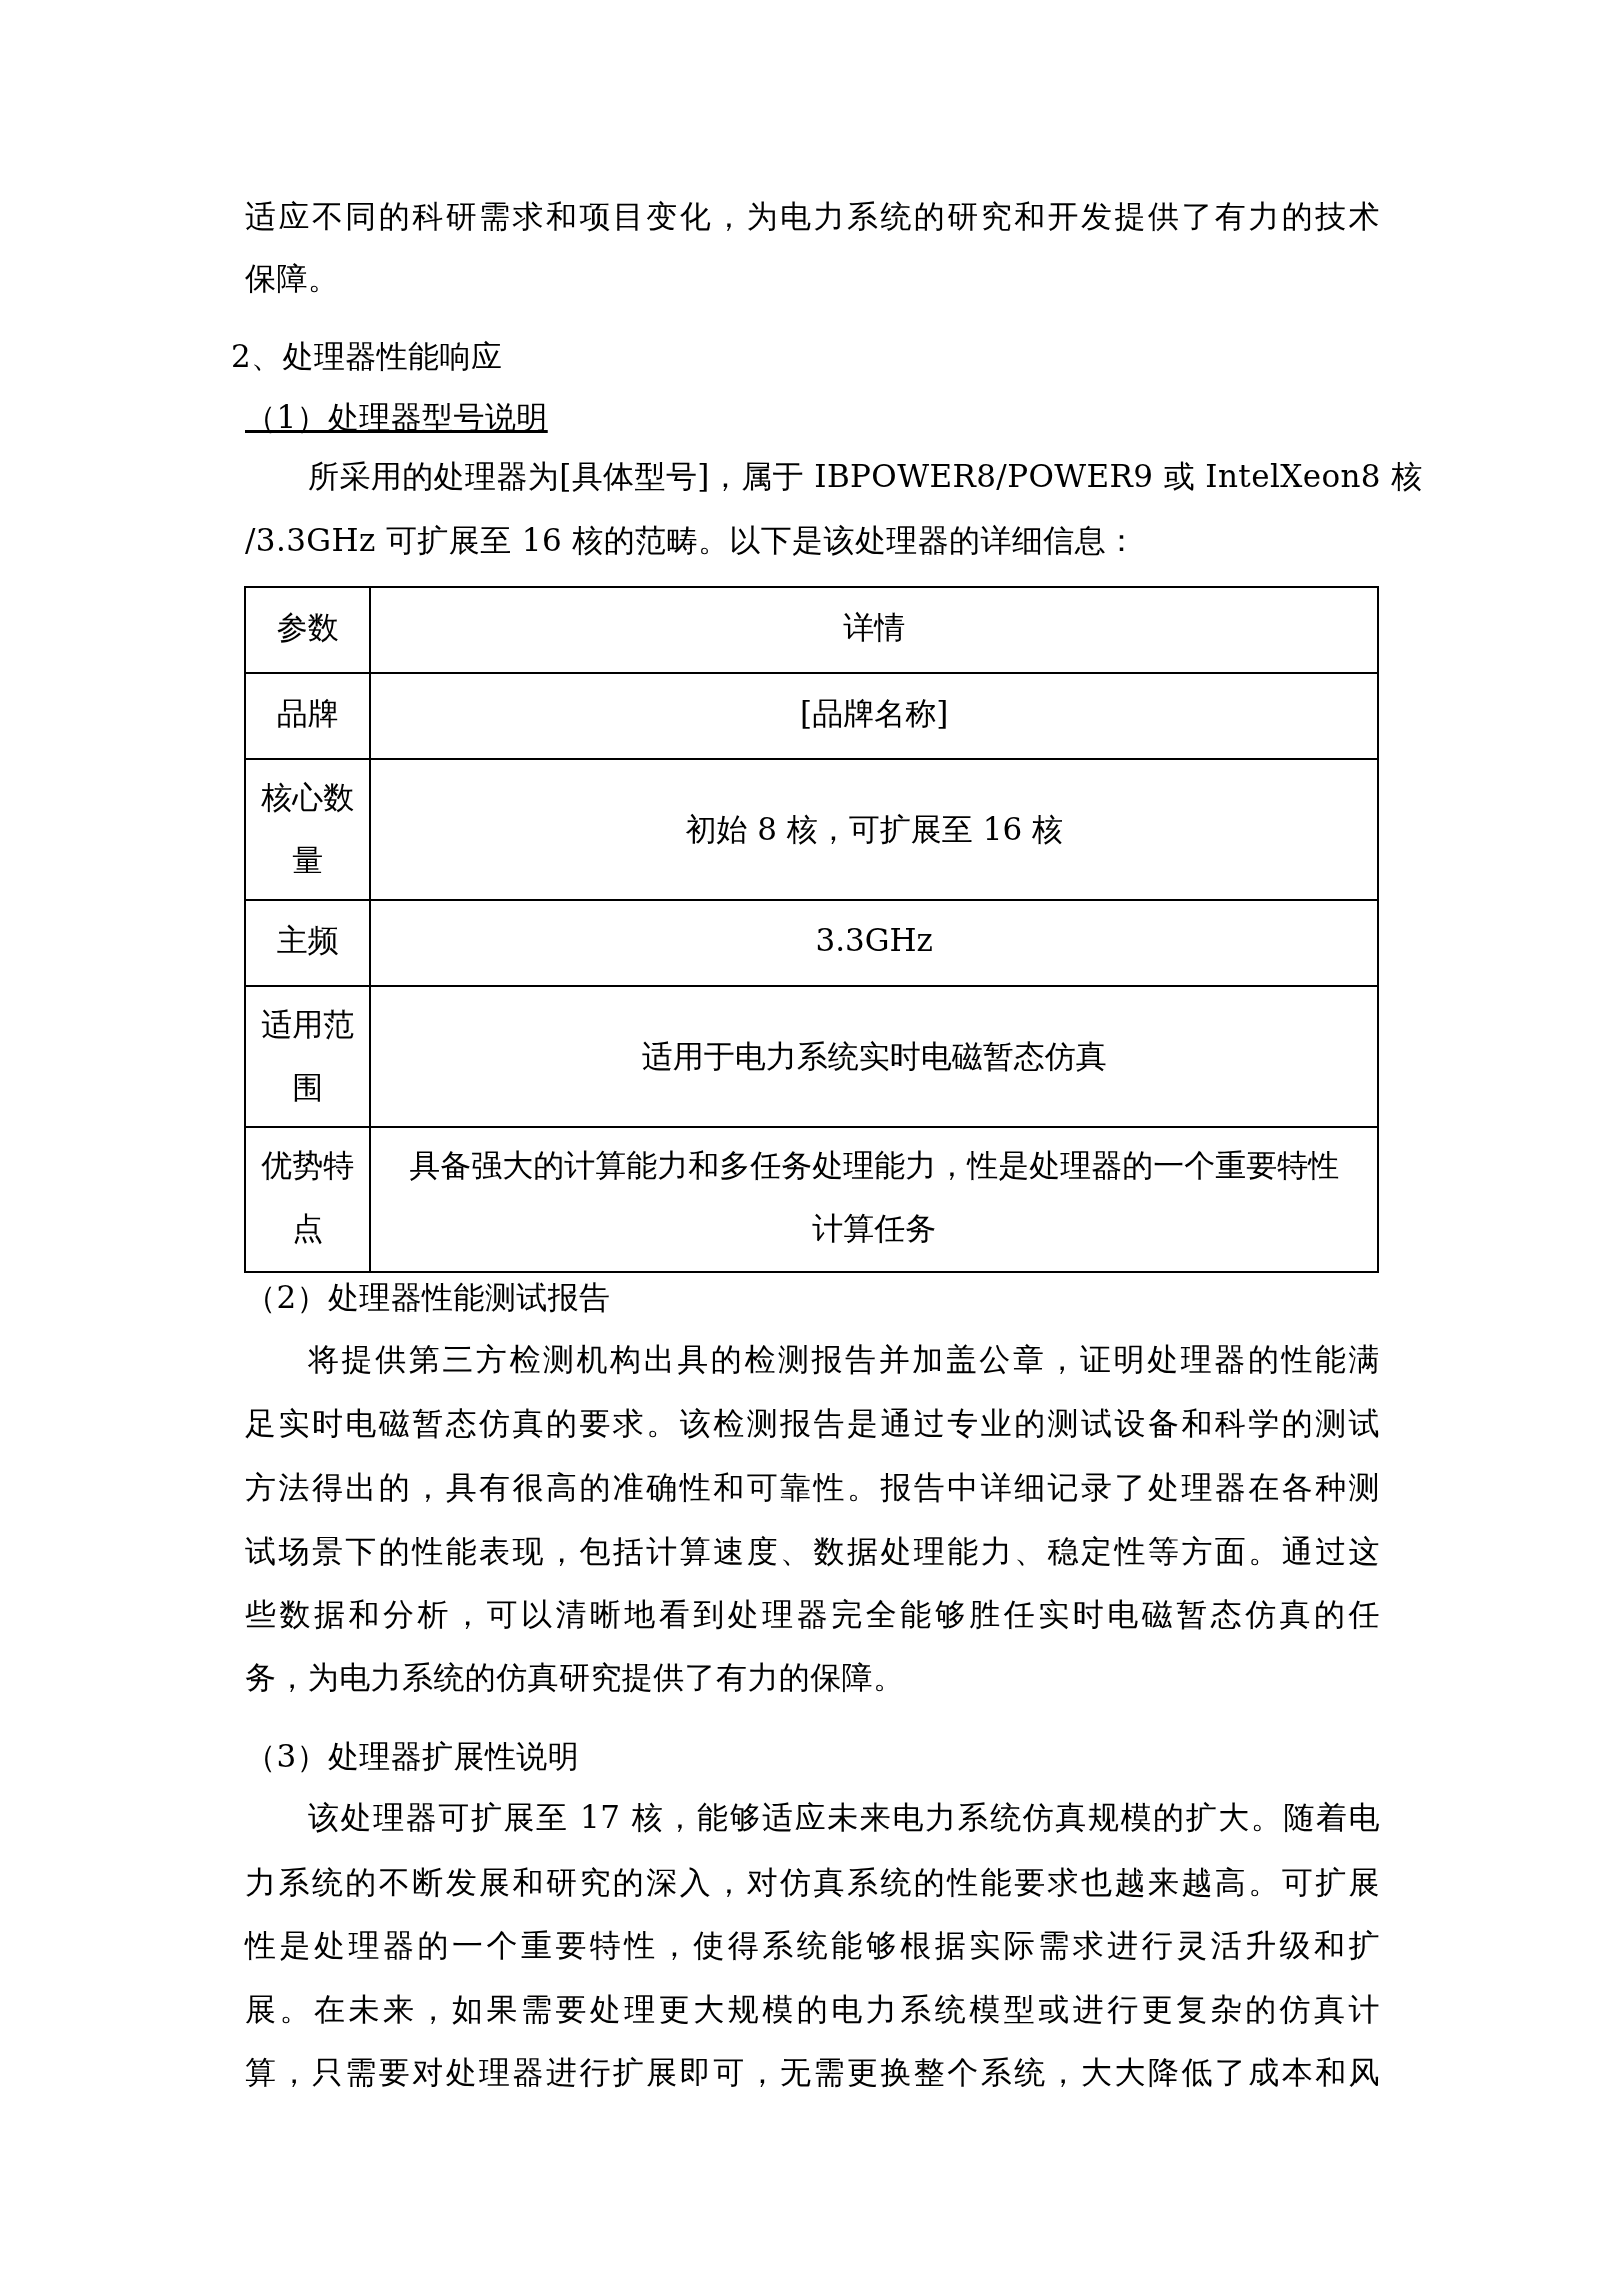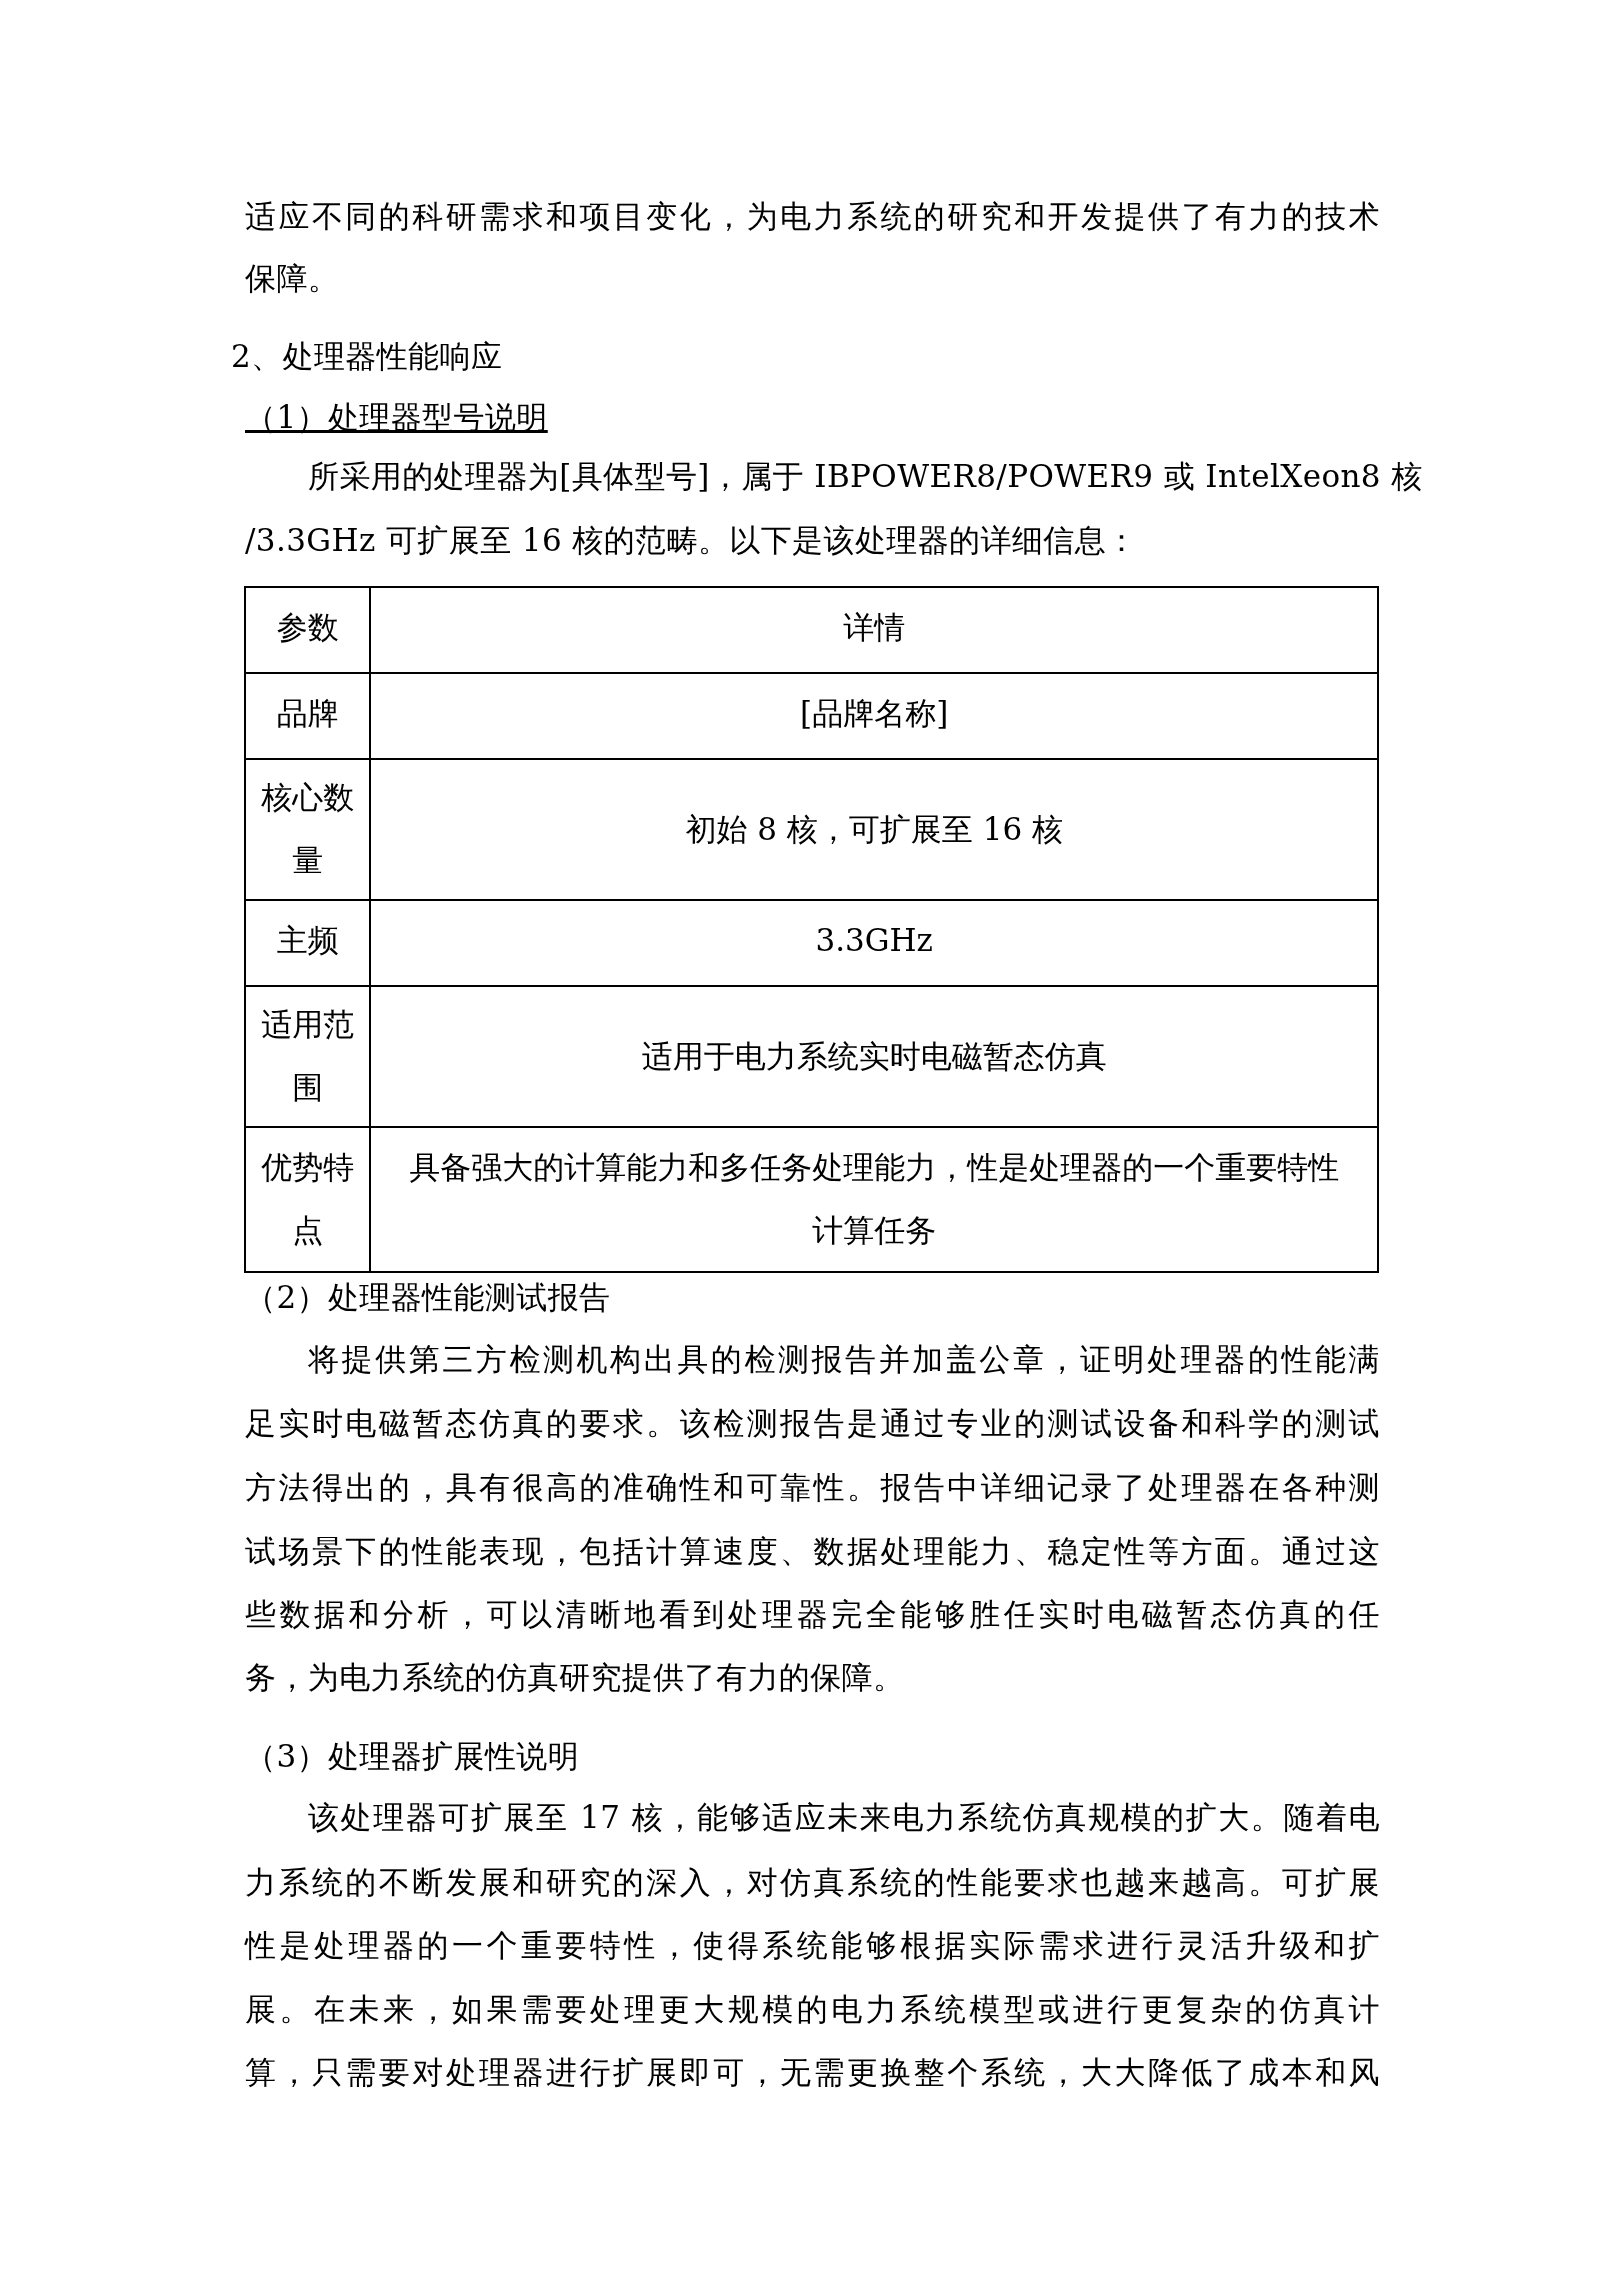--- a/index.html
+++ b/index.html
@@ -28,21 +28,21 @@
     border: 2.6px solid #000000; text-align: center; vertical-align: middle;
     padding: 0 9.2px; font-weight: normal;
   }
   table.spec td.param { width: 105px; line-height: 63px; }
   table.spec td.param .stack { display: block; line-height: 63px; }
   table.spec tr.r1 td { height: 76px; }
   table.spec tr.r2 td { height: 76px; }
   table.spec tr.r3 td { height: 139px; }
   table.spec tr.r4 td { height: 76px; border-radius: 11px; }
   table.spec tr.r5 td { height: 139px; }
-  table.spec tr.r6 td { height: 143px; }
+  table.spec tr.r6 td { height: 143px; font-family: Liberation Mono, monospace; }
   table.spec td .v { display: block; line-height: 63px; }
   table.spec tr.r1 td, table.spec tr.r2 td, table.spec tr.r4 td { vertical-align: top; padding-top: 7.9px; }
   table.spec tr.r6 td.detail { padding-left: 9.2px; padding-right: 9.2px; }
 </style>
 </head>
 <body>
 
 <div class="page">
 
   <div class="line justify" style="top:198px;">适应不同的科研需求和项目变化，为电力系统的研究和开发提供了有力的技术</div>

